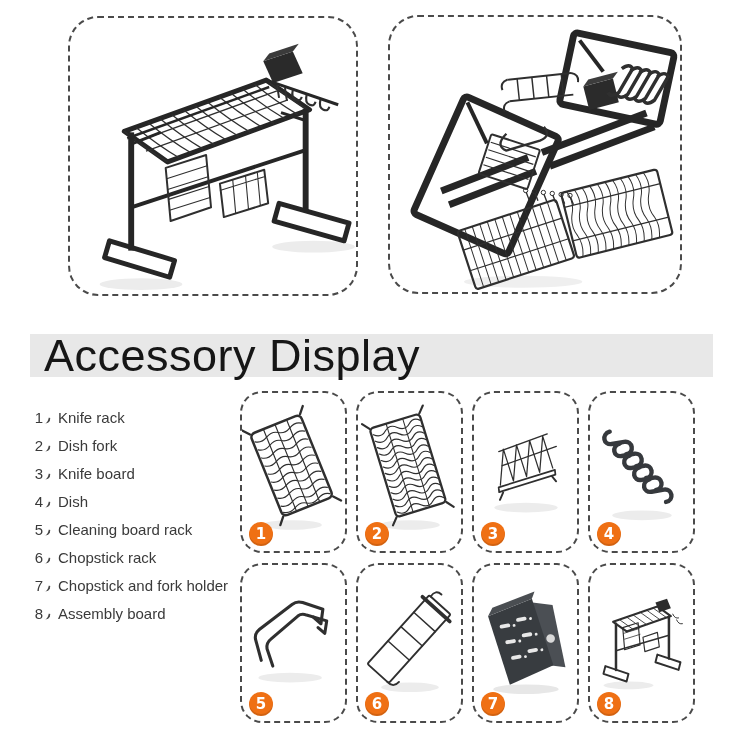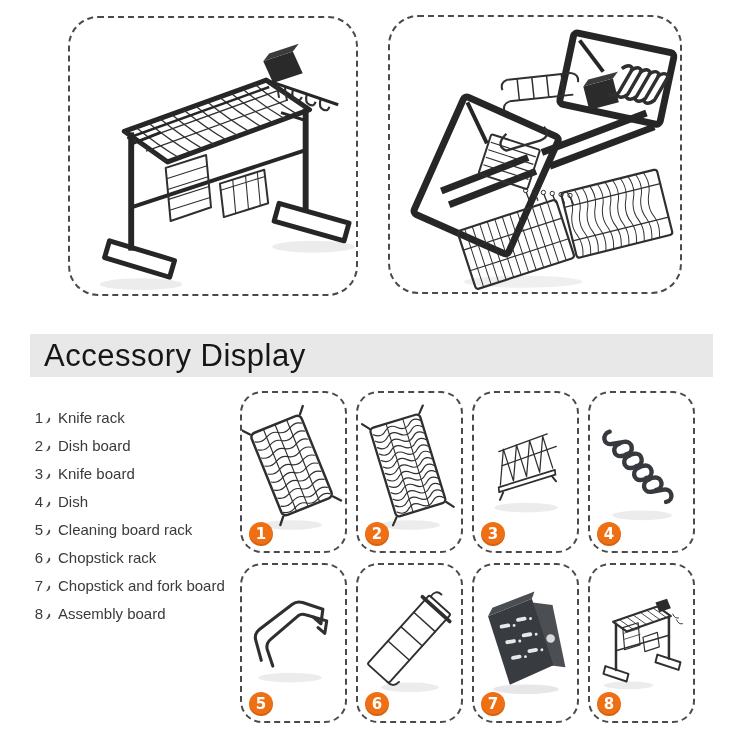--- a/index.html
+++ b/index.html
@@ -9,21 +9,21 @@
 
   
   .dbox{position:absolute;border:2px dashed #4a4a4a;border-radius:30px;background:#fff;}
   .box-assembled{left:68px;top:16px;width:290px;height:280px;}
   .box-parts{left:388px;top:15px;width:294px;height:279px;}
   .dbox svg{position:absolute;left:0;top:0;width:100%;height:100%;}
 
   
   .header-bar{position:absolute;left:30px;top:334px;width:683px;height:43px;background:#e8e8e8;
               display:flex;align-items:center;padding-left:14px;}
-  .header-bar .title{font-size:31px;color:#161616;letter-spacing:.5px;white-space:nowrap;}
+  .header-bar .title{font-size:45px;color:#161616;letter-spacing:.5px;white-space:nowrap;}
 
   
   .acc-list{position:absolute;left:34px;top:403px;width:210px;}
   .li{height:28px;display:flex;align-items:center;font-size:15px;color:#3a3a3a;white-space:nowrap;}
   .li .num{display:inline-block;min-width:9px;text-align:right;}
   .cjk-comma{display:inline-block;width:5px;height:7px;border-right:2px solid #4a4a4a;
              border-bottom-right-radius:7px;transform:rotate(14deg);margin:6px 8px 0 2px;}
 
   
   .grid-row{position:absolute;left:240px;display:flex;gap:9px;}
@@ -148,21 +148,21 @@
 
   <div class="acc-list">
     <div class="li">
         <span class="num">1</span>
         <span class="cjk-comma"></span>
         <span>Knife rack</span>
       </div>
     <div class="li">
         <span class="num">2</span>
         <span class="cjk-comma"></span>
-        <span>Dish board</span>
+        <span>Dish fork</span>
       </div>
     <div class="li">
         <span class="num">3</span>
         <span class="cjk-comma"></span>
         <span>Knife board</span>
       </div>
     <div class="li">
         <span class="num">4</span>
         <span class="cjk-comma"></span>
         <span>Dish</span>
@@ -173,21 +173,21 @@
         <span>Cleaning board rack</span>
       </div>
     <div class="li">
         <span class="num">6</span>
         <span class="cjk-comma"></span>
         <span>Chopstick rack</span>
       </div>
     <div class="li">
         <span class="num">7</span>
         <span class="cjk-comma"></span>
-        <span>Chopstick and fork board</span>
+        <span>Chopstick and fork holder</span>
       </div>
     <div class="li">
         <span class="num">8</span>
         <span class="cjk-comma"></span>
         <span>Assembly board</span>
       </div>
   </div>
 
   <div class="grid-row row1">
 

